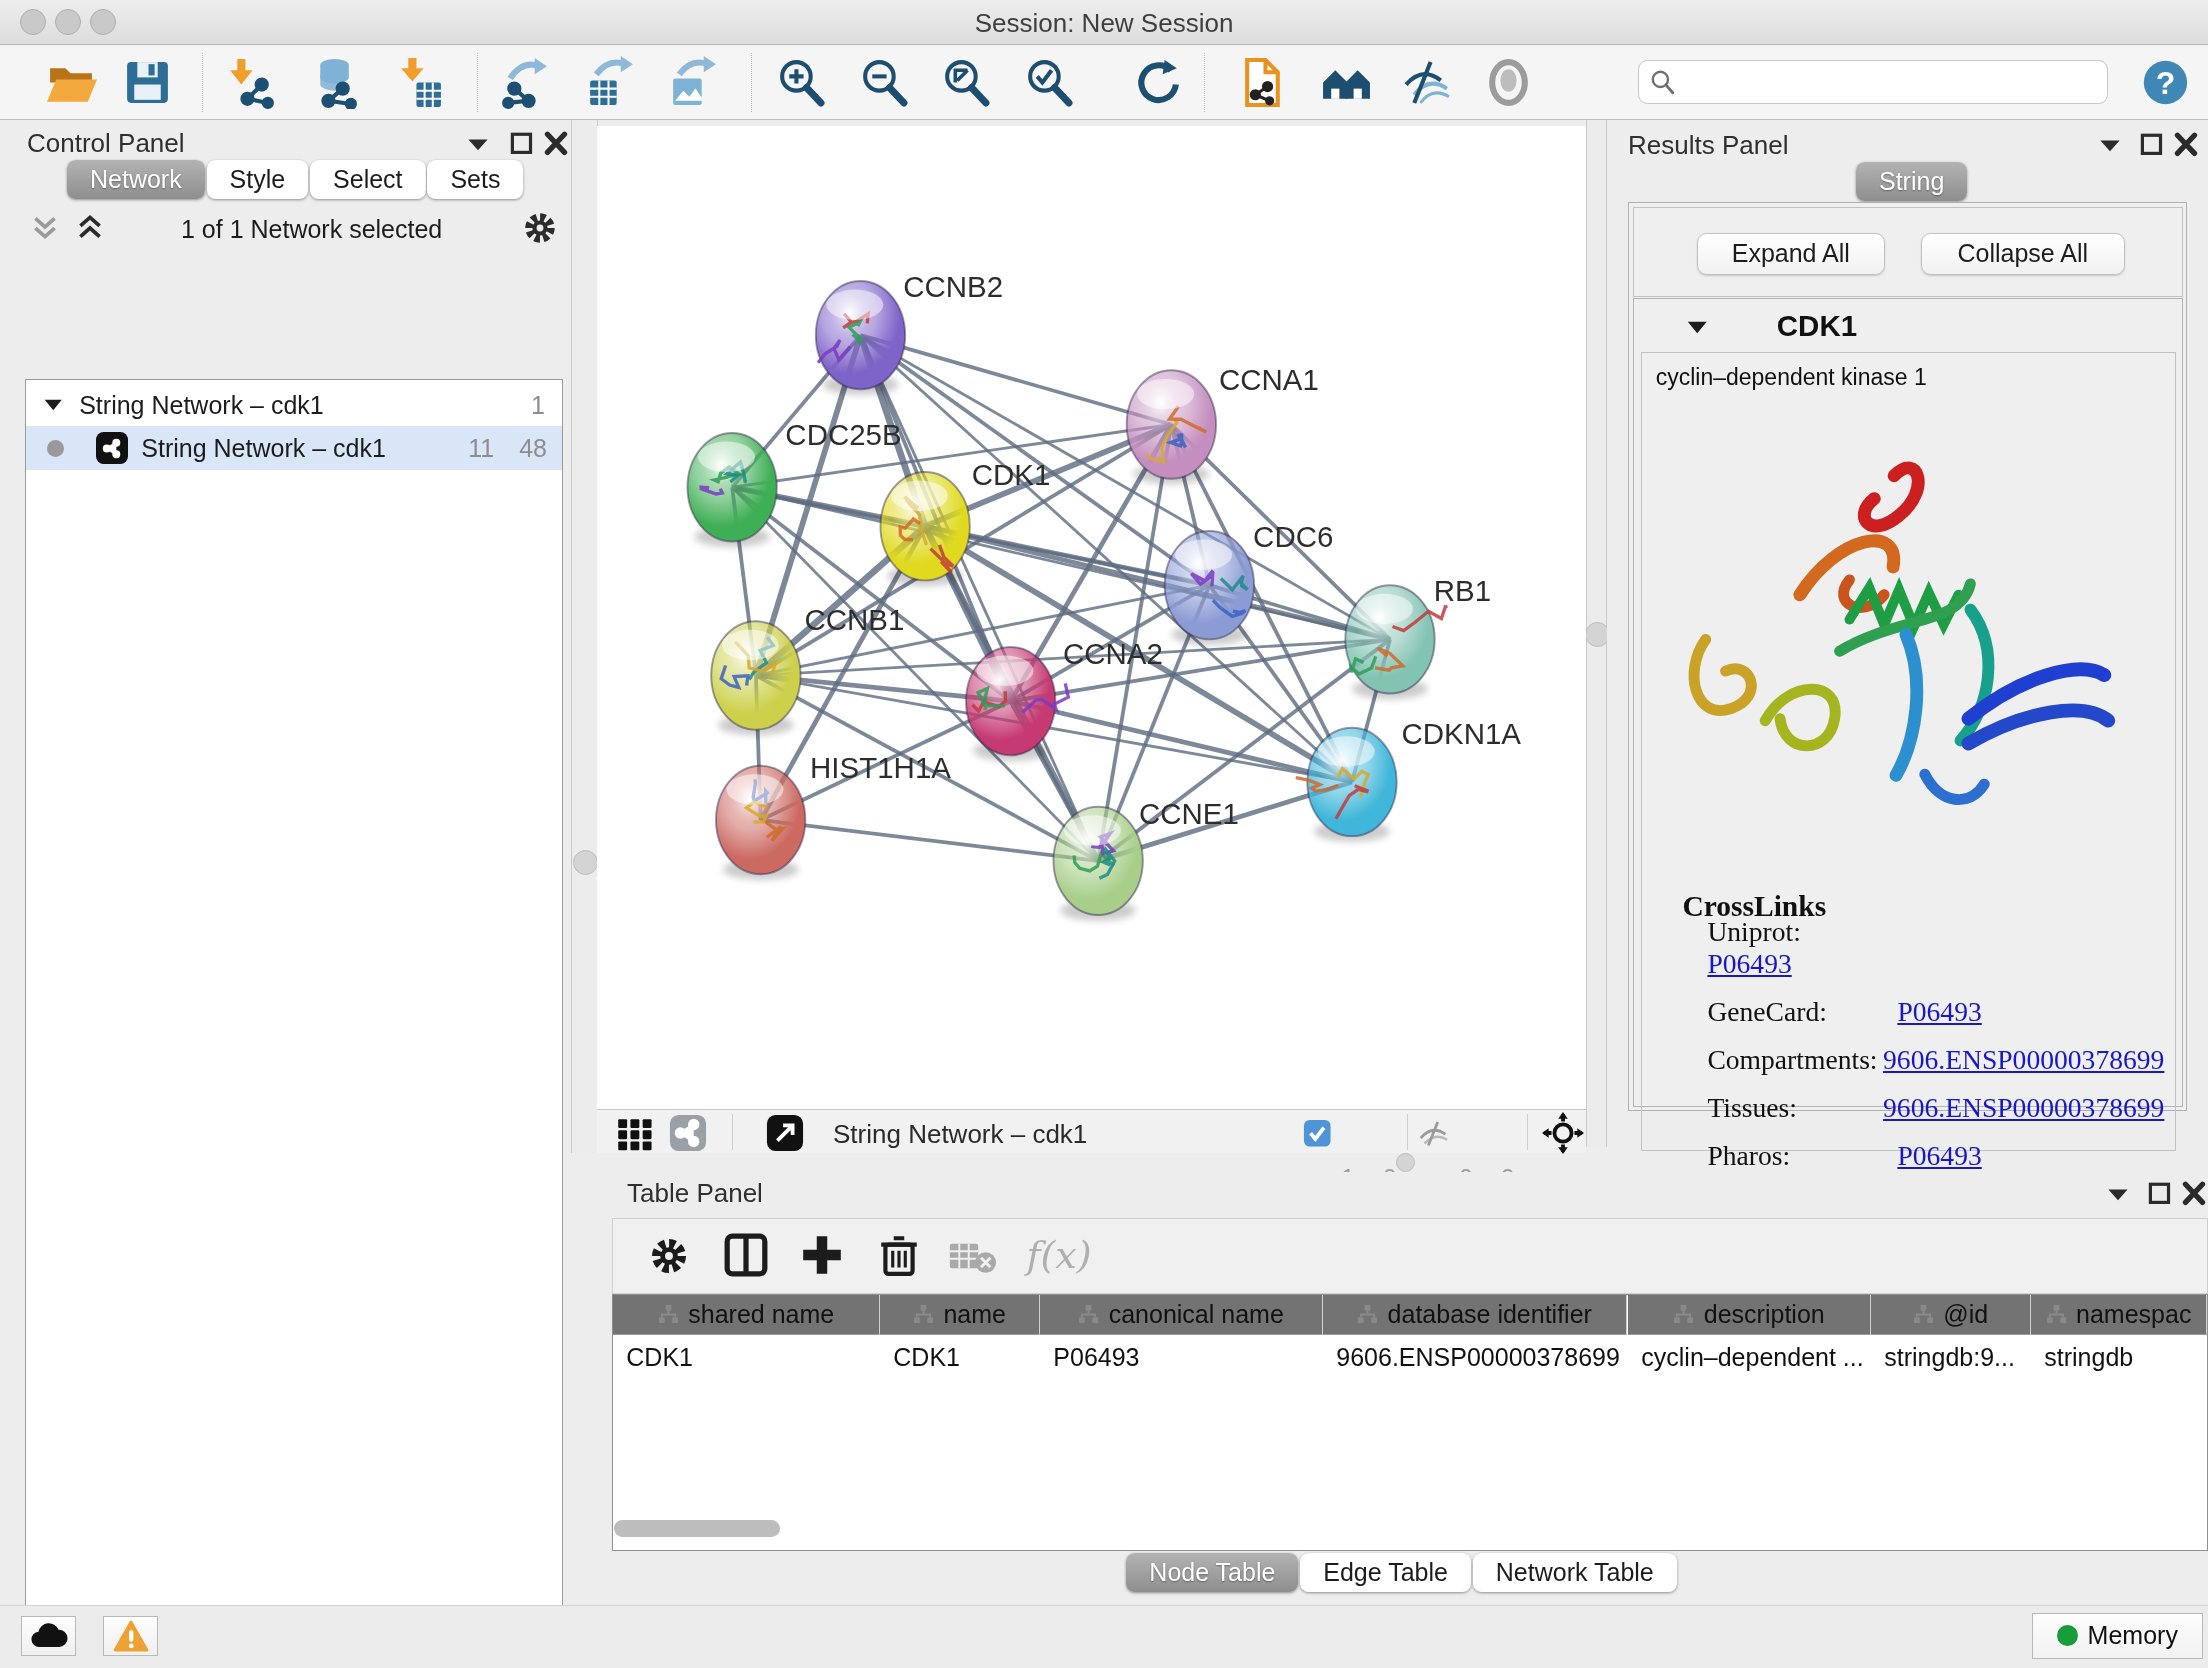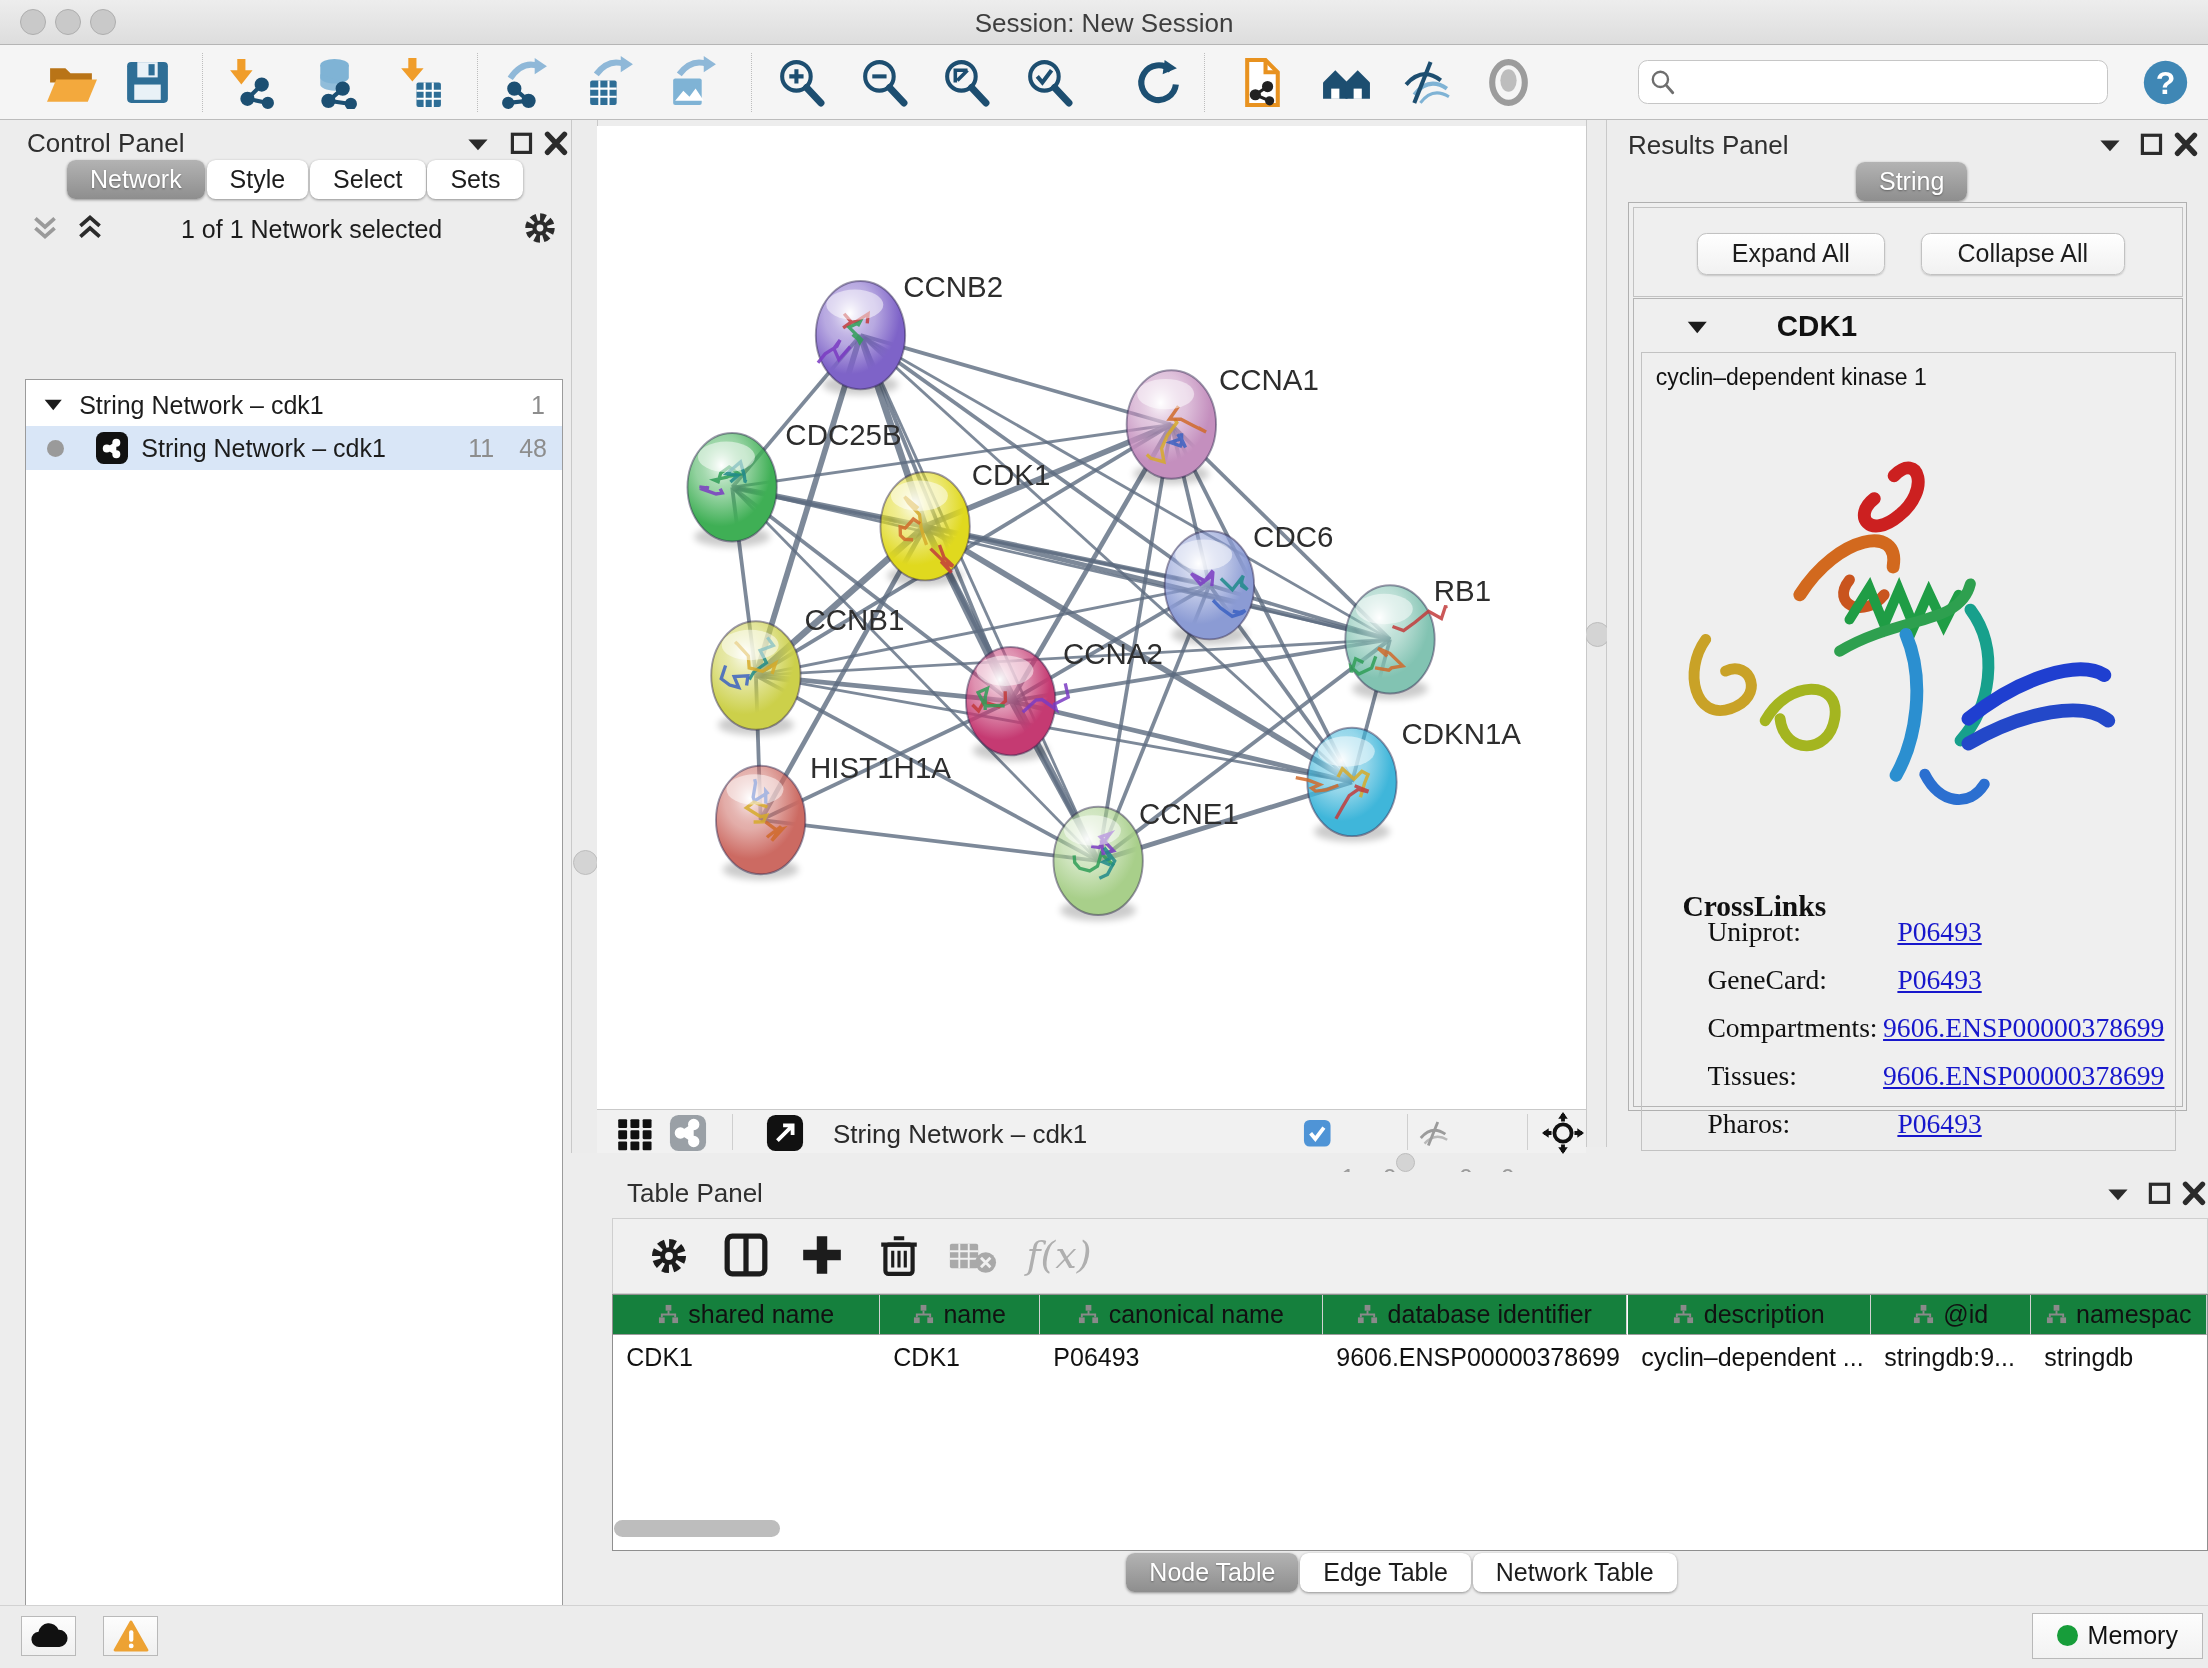--- a/index.html
+++ b/index.html
@@ -40,21 +40,21 @@
   
   .rpanel{left:1607px;top:120px;width:601px;height:1033px;background:#ededed;}
   .rbox{left:21px;top:82px;width:559px;height:909px;border:1.9px solid #b0b0b0;background:#efefef;box-sizing:border-box;}
   .btn{background:linear-gradient(#ffffff,#f1f1f1);border:1px solid #c2c2c2;border-radius:9.5px;font-size:25px;color:#1c1c1c;padding:5.7px 0;text-align:center;cursor:pointer;box-shadow:0 1px 1.9px rgba(0,0,0,.18);}
   .serif{font-family:"Liberation Serif",serif;margin-top:18px;}
   .xlink{color:#1717cc;text-decoration:underline;font-family:"Liberation Serif",serif;font-size:27.6px;}
   .xlabel{font-family:"Liberation Serif",serif;font-size:27.6px;color:#111;}
   
   .tpanel{left:597px;top:1172px;width:1611px;height:434px;background:#ededed;}
   .tblbox{left:15px;top:122px;width:1596px;height:257px;background:#fff;border:1.9px solid #8f8f8f;box-sizing:border-box;overflow:hidden;}
-  .th{position:absolute;top:0;height:40px;background:#15803d;border-right:1px solid #d2d2d2;border-bottom:1.9px solid #9b9b9b;display:flex;align-items:center;justify-content:center;gap:9.5px;font-size:25px;color:#111;box-sizing:border-box;}
+  .th{position:absolute;top:0;height:40px;background:#737373;border-right:1px solid #d2d2d2;border-bottom:1.9px solid #9b9b9b;display:flex;align-items:center;justify-content:center;gap:9.5px;font-size:25px;color:#111;box-sizing:border-box;}
   .td{position:absolute;top:42px;height:40px;display:flex;align-items:center;padding-left:13.3px;font-size:25px;color:#111;box-sizing:border-box;}
   .hscroll{left:17px;top:348px;width:166px;height:17px;border-radius:8.6px;background:#bdbdbd;}
   .ttabs{position:absolute;top:381px;left:0;width:100%;text-align:center;}
   
   .bottombar{left:0;top:1605px;width:2208px;height:63px;background:#ececec;border-top:1.9px solid #d2d2d2;box-sizing:border-box;}
   .sqbtn{top:9.5px;width:55px;height:40px;background:linear-gradient(#fdfdfd,#f0f0f0);border:1.9px solid #b9b9b9;display:flex;align-items:center;justify-content:center;padding:0;cursor:pointer;}
   .membtn{left:2032px;top:6.7px;width:171px;height:46px;background:linear-gradient(#fdfdfd,#f2f2f2);border:1.9px solid #b9b9b9;display:flex;align-items:center;justify-content:center;gap:9.5px;font-size:25px;color:#111;cursor:pointer;}
   .memdot{width:21px;height:21px;border-radius:50%;background:#179d3a;}
 </style>
 </head>
@@ -602,21 +602,21 @@
               <path d="M170 232 C230 196 292 206 302 164" stroke="#2ea04f" stroke-width="11"></path>
               <path d="M302 190 C332 230 322 290 292 322" stroke="#17a08c" stroke-width="12"></path>
               <path d="M237 215 C257 262 247 322 227 357" stroke="#2b8fd0" stroke-width="13"></path>
               <path d="M300 300 C352 258 412 240 437 256" stroke="#1f3fd0" stroke-width="14"></path>
               <path d="M300 325 C357 292 417 282 441 302" stroke="#2348c9" stroke-width="14"></path>
               <path d="M256 356 C271 386 301 390 316 366" stroke="#2b6fd0" stroke-width="11"></path>
             </g>
           </svg>
           <span class="abs serif" style="left:40px;top:519px;font-size:29.5px;font-weight:bold;color:#111">CrossLinks</span>
           <div id="crosslinks" class="abs" style="left:65px;top:563px;width:457px">
-              <div style="display: flex; margin-bottom: 16px;">
+              <div style="display: flex; margin-bottom: 16px; flex-direction: column;">
                 <span class="xlabel" style="width: 190px;">Uniprot:</span>
                 <a class="xlink" href="#">P06493</a>
               </div>
               <div style="display: flex; margin-bottom: 16px;">
                 <span class="xlabel" style="width: 190px;">GeneCard:</span>
                 <a class="xlink" href="#">P06493</a>
               </div>
               <div style="display: flex; margin-bottom: 16px;">
                 <span class="xlabel" style="width: 190px;">Compartments:</span>
                 <a class="xlink" href="#">9606.ENSP00000378699</a>

